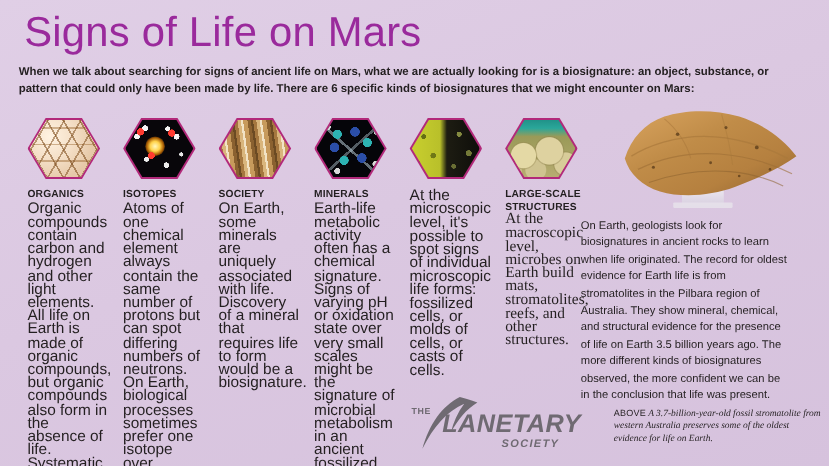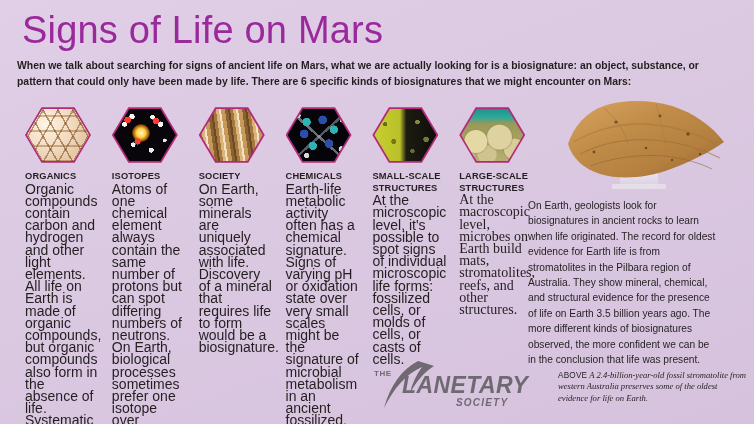--- a/index.html
+++ b/index.html
@@ -287,31 +287,30 @@
       <div class="col-title">SOCIETY</div>
       <div class="col-body">On Earth, some minerals are uniquely associated with life. Discovery of a mineral that requires life to form would be a biosignature.</div>
     </div>
 
     <div class="col">
       <div class="hex">
         <div class="inner">
             <div class="art-chemicals"></div>
           </div>
       </div>
-      <div class="col-title">CHEMICALS</div>
+      <div class="col-title">MINERALS</div>
       <div class="col-body">Earth-life metabolic activity often has a chemical signature. Signs of varying pH or oxidation state over very small scales might be the signature of microbial metabolism in an ancient fossilized.</div>
     </div>
 
     <div class="col">
       <div class="hex">
         <div class="inner">
             <div class="art-small"></div>
           </div>
       </div>
-      <div class="col-title">SMALL-SCALE STRUCTURES</div>
       <div class="col-body">At the microscopic level, it's possible to spot signs of individual microscopic life forms: fossilized cells, or molds of cells, or casts of cells.</div>
     </div>
 
     <div class="col">
       <div class="hex">
         <div class="inner">
             <div class="art-large"></div>
           </div>
       </div>
       <div class="col-title">LARGE-SCALE STRUCTURES</div>
@@ -359,15 +358,15 @@
           <circle cx="86" cy="52" r="1.3"></circle>
         <circle cx="140" cy="58" r="1.2"></circle>
           <circle cx="34" cy="56" r="1.4"></circle>
         <circle cx="112" cy="64" r="1.2"></circle>
       </g>
     </svg>
   </div>
 
   <div class="right-body">On Earth, geologists look for biosignatures in ancient rocks to learn when life originated. The record for oldest evidence for Earth life is from stromatolites in the Pilbara region of Australia. They show mineral, chemical, and structural evidence for the presence of life on Earth 3.5 billion years ago. The more different kinds of biosignatures observed, the more confident we can be in the conclusion that life was present.</div>
 
-  <div class="caption"><span class="above">ABOVE</span><span> A 2.4-billion-year-old fossil stromatolite from western Australia preserves some of the oldest evidence for life on Earth.</span></div>
+  <div class="caption"><span class="above">ABOVE</span><span> A 3.7-billion-year-old fossil stromatolite from western Australia preserves some of the oldest evidence for life on Earth.</span></div>
 
 </div>
 
 </body></html>

